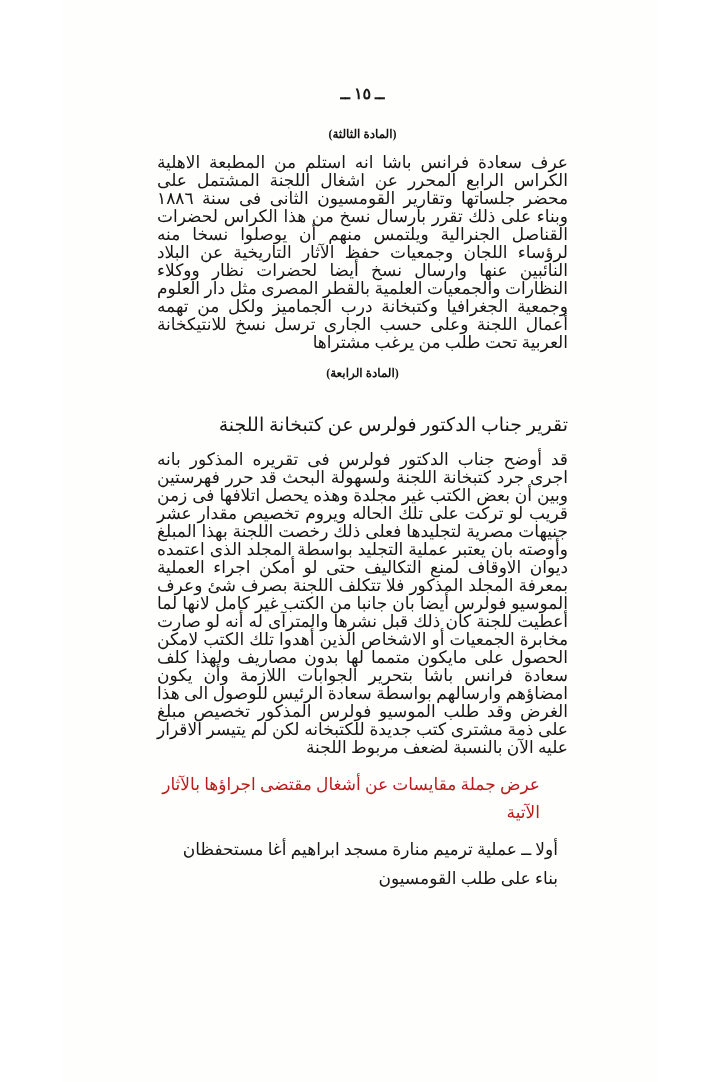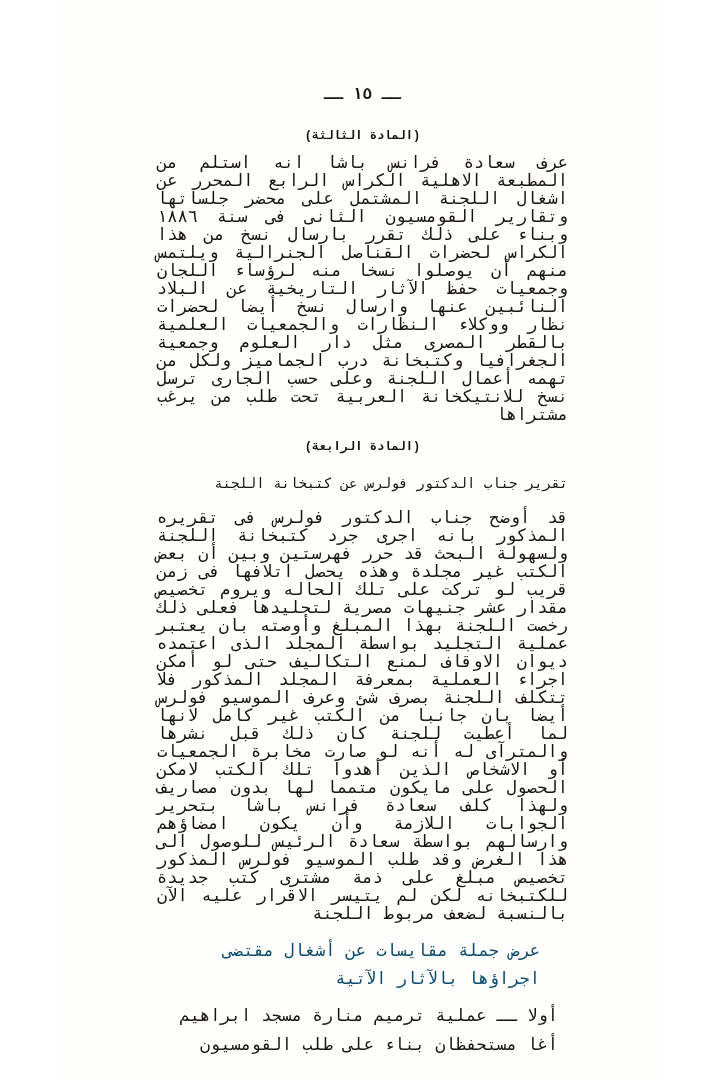--- a/index.html
+++ b/index.html
@@ -8,21 +8,21 @@
     background: #ffffff;
   }
   .page {
     position: relative;
     width: 596px;
     height: 1082px;
     margin: 0 auto;
     background: #fefefd;
     overflow: hidden;
     direction: rtl;
-    font-family: Liberation Mono, monospace;
+    font-family: Liberation Serif, serif;
     color: #161412;
   }
   .content {
     padding: 0 90px 0 95px;
   }
   .page-number {
     margin-top: 84px;
     text-align: center;
     font-size: 16px;
     font-weight: bold;
@@ -41,33 +41,33 @@
   .para {
     margin-top: 12px;
     font-size: 17px;
     line-height: 18px;
     text-align: justify;
     text-justify: inter-word;
     color: #181512;
   }
   .para-large { line-height: 18px; }
   .subtitle {
-    margin-top: 16px;
-    font-size: 14px;
+    margin-top: 30px;
+    font-size: 19px;
     line-height: 28px;
     text-align: right;
     color: #181512;
   }
   .intro-line {
     margin-top: 14px;
     font-size: 17px;
     line-height: 28px;
     text-align: right;
     padding-right: 28px;
-    color: #0c4a6e;
+    color: #b91c1c;
   }
   .item-line-1 {
     margin-top: 8px;
     font-size: 17px;
     line-height: 29px;
     text-align: right;
     padding-right: 10px;
     color: #181512;
   }
 </style>

